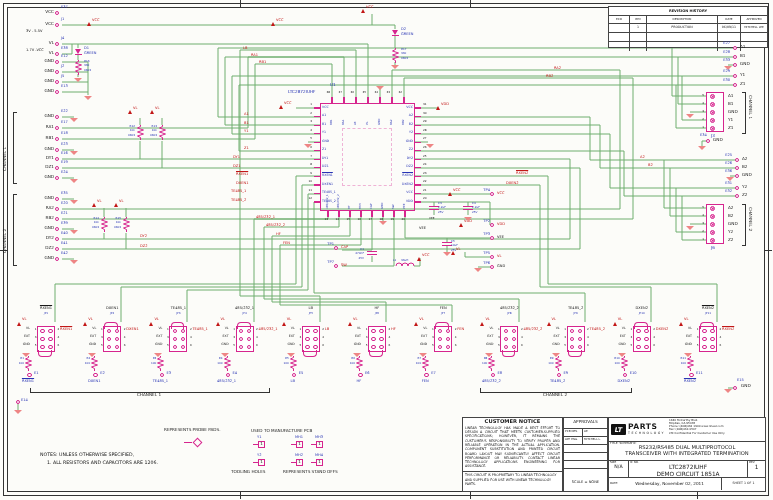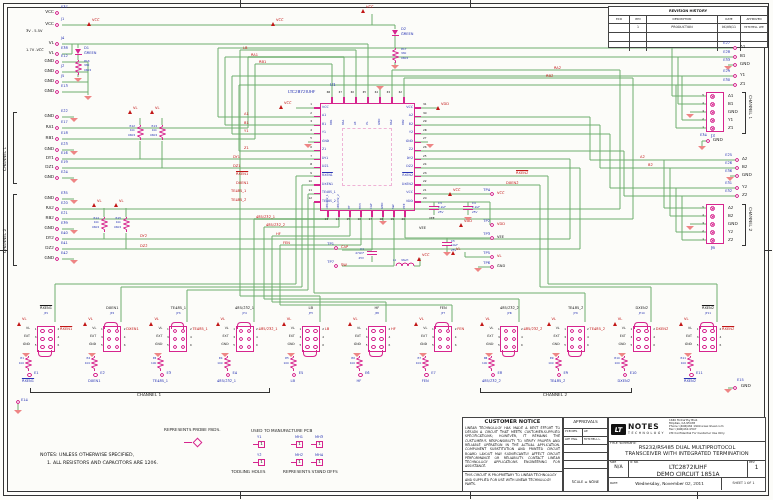--- a/index.html
+++ b/index.html
@@ -141,21 +141,21 @@
     <div style="border-bottom:.8px solid #444;height:7px"></div>
     <div style="border-bottom:.8px solid #444;height:7px"></div>
     <div class="t f34" style="text-align:center;display:flex;align-items:center;justify-content:center;height:27px">SCALE = NONE</div>
   </div>
 
   <div class="tb" style="left:608px;top:417px;width:158px;height:75px;border:.9px solid #444">
     <div class="tbrow" style="height:24px">
       <div class="cell" style="width:58px;display:flex;align-items:center;padding-left:2px">
         <div style="width:15px;height:11px;background:#111;color:#fff;font-style:italic;font-weight:bold;font-size:6.5px;display:flex;align-items:center;justify-content:center;border-radius:1px">LT</div>
         <div style="padding-left:2px">
-          <div class="t f70 b" style="letter-spacing:.5px">NOTES</div>
+          <div class="t f70 b" style="letter-spacing:.5px">PARTS</div>
           <div class="t f30" style="letter-spacing:1.5px">TECHNOLOGY</div>
         </div>
       </div>
       <div class="cell" style="flex:1;padding:1px 1px 0 2px">
         <div class="t f26">1630 McCarthy Blvd.</div>
         <div class="t f26">Milpitas, CA 95035</div>
         <div class="t f26">Phone: (408)432-1900  www.linear.com</div>
         <div class="t f26">Fax: (408)434-0507</div>
         <div class="t f26">LTC Confidential For Customer Use Only</div>
       </div>

